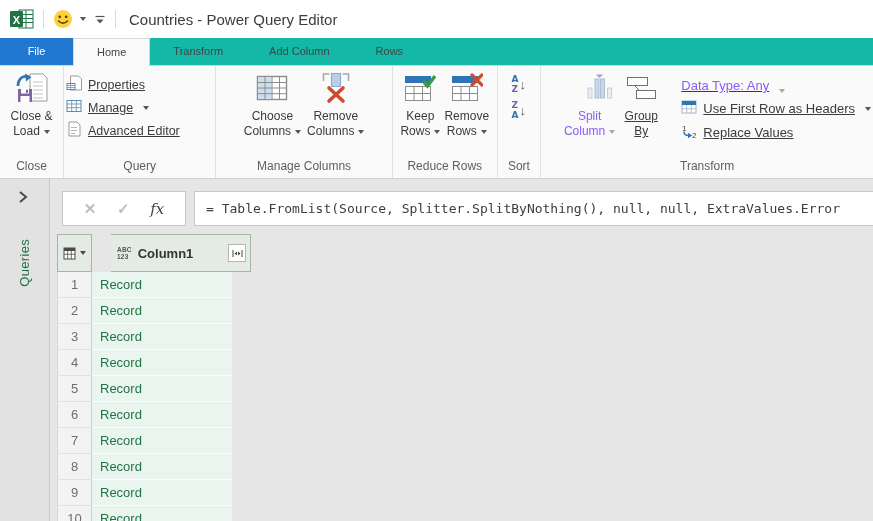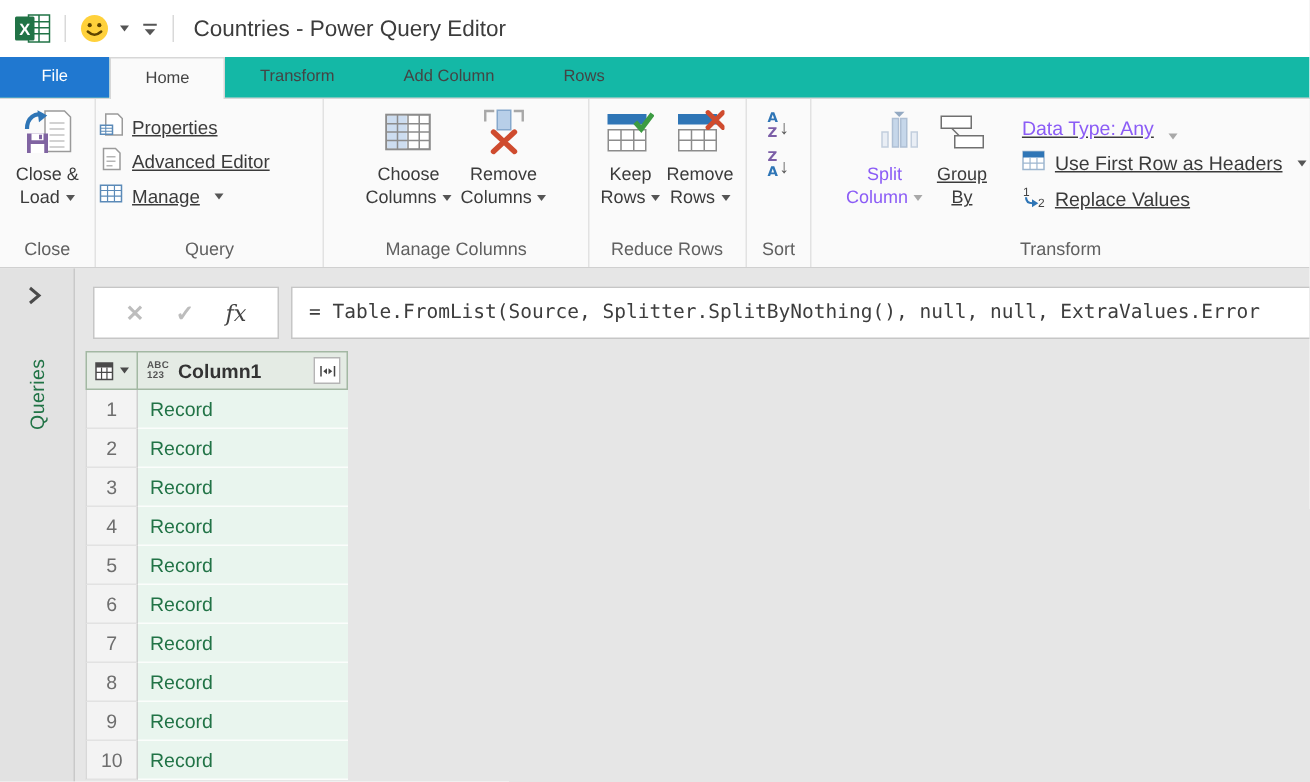--- a/index.html
+++ b/index.html
@@ -52,21 +52,21 @@
   .fbtns { position:absolute; left:62px; top:12px; width:124px; height:35px; background:#fff;
            border:1px solid #c6c6c6; display:flex; align-items:center; justify-content:space-evenly; }
   .fx-x, .fx-chk { color:#bdbdbd; font-size:15px; font-weight:bold; }
   .fx-fx { font-family:"DejaVu Serif",serif; font-style:italic; font-size:15px; color:#444; }
   .finput { position:absolute; left:194px; top:12px; right:-1px; height:35px; background:#fff;
             border:1px solid #c6c6c6; display:flex; align-items:center; padding-left:11px;
             font-family:"DejaVu Sans Mono",monospace; font-size:13px; color:#3d3d3d; white-space:pre; overflow:hidden; }
 
   
   .grid { position:absolute; left:57px; top:55px; }
-  .ghead { display:flex; height:26px; }
+  .ghead { display:flex; height:38px;gap:19px; }
   .corner { width:35px; background:var(--header_bg,#e4ebe4); border:1px solid var(--header_border,#a3b8a3);
             display:flex; align-items:center; justify-content:center; gap:2px; }
   .colh { width:140px; background:var(--header_bg,#e4ebe4); border:1px solid var(--header_border,#a3b8a3);
           border-left:none; display:flex; align-items:center; padding:0 4px 0 6px; }
   .typeicon { display:flex; flex-direction:column; font-size:6.5px; line-height:7px; font-weight:bold;
               color:#555; margin-right:6px; letter-spacing:.2px; }
   .colname { font-size:13px; font-weight:bold; color:#333; }
   .expandbtn { margin-left:auto; width:18px; height:18px; background:#fff; border:1px solid #b5b5b5;
                display:flex; align-items:center; justify-content:center; }
   .grow { display:flex; height:26px; }
@@ -148,35 +148,35 @@
               <path d="M4.5 1h8l3 3v11h-11z" fill="#fff" stroke="#9a9a9a"></path>
               <rect x="1" y="8.5" width="8" height="6" fill="#fff" stroke="#5b8ab8"></rect>
               <path d="M1 10.5h8M1 12.5h8M4.5 8.5v6" stroke="#5b8ab8" stroke-width=".7"></path>
             </svg>
           </span>
           <span>Properties</span>
         </div>
         <div class="srow">
           <span>
             <svg width="16" height="16" viewBox="0 0 16 16">
-              <path d="M3 1h8l3 3v11H3z" fill="#fff" stroke="#9a9a9a"></path>
-              <path d="M5 6.5h6M5 9.5h6M5 12.5h4" stroke="#b5b5b5"></path>
-            </svg>
-          </span>
-          <span>Advanced Editor</span>
-        </div>
-        <div class="srow">
-          <span>
-            <svg width="16" height="16" viewBox="0 0 16 16">
               <rect x="1" y="2.5" width="14" height="11" fill="#fff" stroke="#5b8ab8"></rect>
               <path d="M1 6h14M1 9.7h14M5.7 2.5v11M10.3 2.5v11" stroke="#5b8ab8" stroke-width=".8"></path>
             </svg>
           </span>
           <span>Manage</span>
           <i class="crt"></i>
+        </div>
+        <div class="srow">
+          <span>
+            <svg width="16" height="16" viewBox="0 0 16 16">
+              <path d="M3 1h8l3 3v11H3z" fill="#fff" stroke="#9a9a9a"></path>
+              <path d="M5 6.5h6M5 9.5h6M5 12.5h4" stroke="#b5b5b5"></path>
+            </svg>
+          </span>
+          <span>Advanced Editor</span>
         </div>
       </div>
     </div>
     <div class="glabel">Query</div>
   </div>
 
   <div class="rgroup" style="width:182px;">
     <div class="gbody" style="justify-content:center; gap:6px;">
       <div class="bigbtn">
         <span class="bicon">

